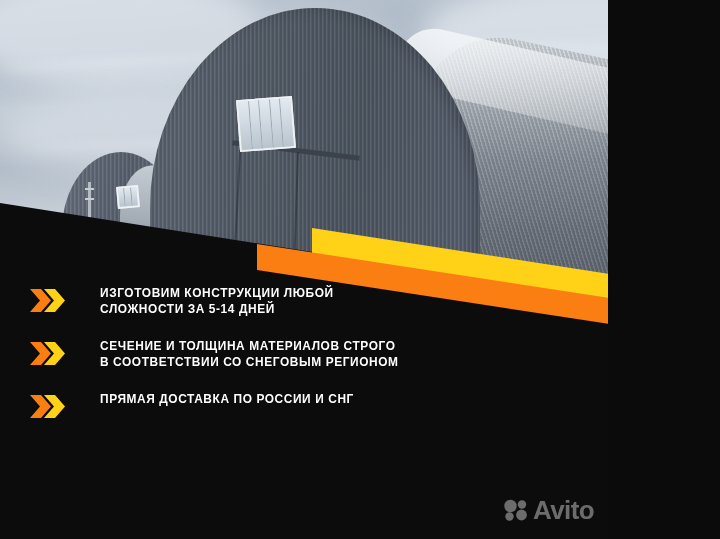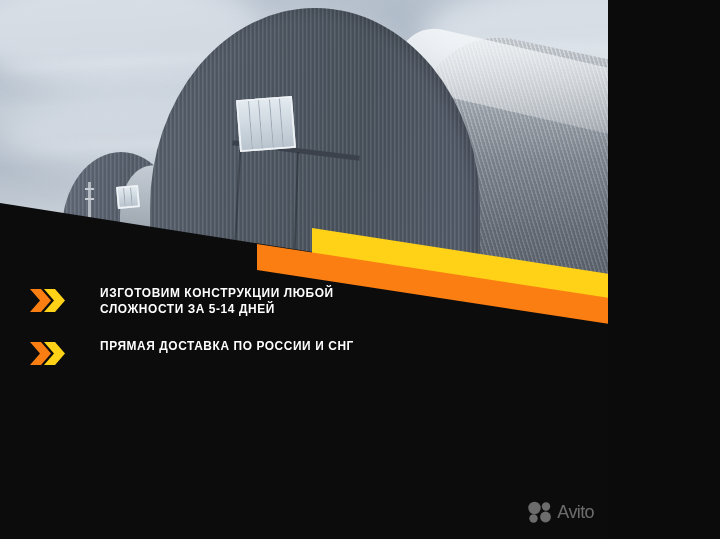--- a/index.html
+++ b/index.html
@@ -229,22 +229,22 @@
     position:absolute;
     right:14px; bottom:16px;
     display:flex;
     align-items:center;
     opacity:.62;
   }
   .avito-dots { margin-right:4px; display:block; }
   .avito-word {
     color:#a8a8a8;
     font-family:"Liberation Sans", sans-serif;
-    font-size:18px;
-    font-weight:normal;
+    font-size:26px;
+    font-weight:bold;
     letter-spacing:-.6px;
     line-height:1;
   }
 </style>
 </head>
 <body>
 
 <div id="banner">
 
   <div class="photo">
@@ -304,20 +304,28 @@
 
     <div class="feature">
       <svg class="chev-icon" viewBox="0 0 36 23">
         <path d="M0 0 L11 0 L21 11.5 L11 23 L0 23 L10 11.5 Z" fill="#fb7e12"></path>
         <path d="M14 0 L25 0 L35 11.5 L25 23 L14 23 L24 11.5 Z" fill="#ffd217"></path>
       </svg>
       <div class="feature-text">ИЗГОТОВИМ КОНСТРУКЦИИ ЛЮБОЙ
 СЛОЖНОСТИ ЗА 5-14 ДНЕЙ</div>
     </div>
 
+    <div class="feature">
+      <svg class="chev-icon" viewBox="0 0 36 23">
+        <path d="M0 0 L11 0 L21 11.5 L11 23 L0 23 L10 11.5 Z" fill="#fb7e12"></path>
+        <path d="M14 0 L25 0 L35 11.5 L25 23 L14 23 L24 11.5 Z" fill="#ffd217"></path>
+      </svg>
+      <div class="feature-text">СЕЧЕНИЕ И ТОЛЩИНА МАТЕРИАЛОВ СТРОГО
+В СООТВЕТСТВИИ СО СНЕГОВЫМ РЕГИОНОМ</div>
+    </div>
 
 
     <div class="feature">
       <svg class="chev-icon" viewBox="0 0 36 23">
         <path d="M0 0 L11 0 L21 11.5 L11 23 L0 23 L10 11.5 Z" fill="#fb7e12"></path>
         <path d="M14 0 L25 0 L35 11.5 L25 23 L14 23 L24 11.5 Z" fill="#ffd217"></path>
       </svg>
       <div class="feature-text">ПРЯМАЯ ДОСТАВКА ПО РОССИИ И СНГ</div>
     </div>
 

